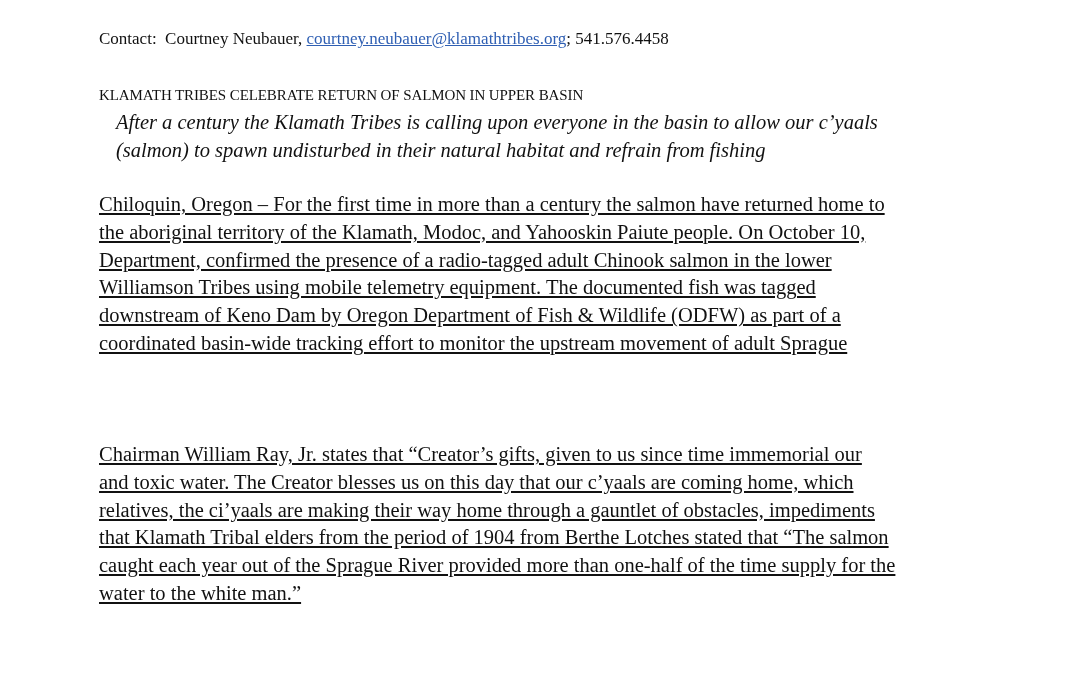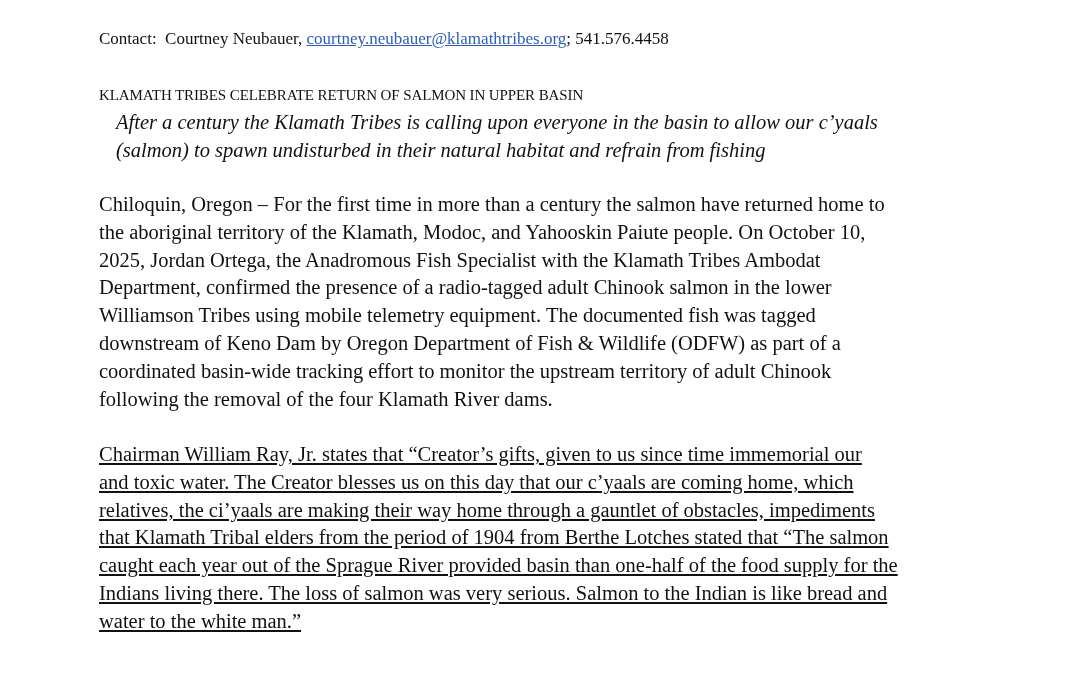--- a/index.html
+++ b/index.html
@@ -54,21 +54,21 @@
     }
     .subhead span { display: block; white-space: nowrap; }
     .para {
       position: absolute;
       left: 0;
       font-size: 20.5px;
       line-height: 27.8px;
       width: 900px;
     }
     .para span { display: block; white-space: nowrap; }
-    .p1 { top: 191px; }
+    .p1 { top: 191px; text-decoration: underline; }
     .p2 { top: 441px; text-decoration: underline; }
   </style>
 </head>
 <body>
 
 <div class="page">
 
   <div class="contact">
     <span>Contact:</span>&nbsp;
     <span>Courtney Neubauer,</span>
@@ -79,31 +79,28 @@
   <div class="headline">KLAMATH TRIBES CELEBRATE RETURN OF SALMON IN UPPER BASIN</div>
 
   <div class="subhead">
     <span>After a century the Klamath Tribes is calling upon everyone in the basin to allow our c’yaals</span>
     <span>(salmon) to spawn undisturbed in their natural habitat and refrain from fishing</span>
   </div>
 
   <div class="para p1">
     <span>Chiloquin, Oregon – For the first time in more than a century the salmon have returned home to</span>
     <span>the aboriginal territory of the Klamath, Modoc, and Yahooskin Paiute people. On October 10,</span>
-    <span>2025, Jordan Ortega, the Anadromous Fish Specialist with the Klamath Tribes Ambodat</span>
     <span>Department, confirmed the presence of a radio-tagged adult Chinook salmon in the lower</span>
     <span>Williamson Tribes using mobile telemetry equipment. The documented fish was tagged</span>
     <span>downstream of Keno Dam by Oregon Department of Fish &amp; Wildlife (ODFW) as part of a</span>
-    <span>coordinated basin-wide tracking effort to monitor the upstream territory of adult Chinook</span>
-    <span>following the removal of the four Klamath River dams.</span>
+    <span>coordinated basin-wide tracking effort to monitor the upstream movement of adult Sprague</span>
   </div>
 
   <div class="para p2">
     <span>Chairman William Ray, Jr. states that “Creator’s gifts, given to us since time immemorial our</span>
     <span>and toxic water. The Creator blesses us on this day that our c’yaals are coming home, which</span>
     <span>relatives, the ci’yaals are making their way home through a gauntlet of obstacles, impediments</span>
     <span>that Klamath Tribal elders from the period of 1904 from Berthe Lotches stated that “The salmon</span>
-    <span>caught each year out of the Sprague River provided basin than one-half of the food supply for the</span>
-    <span>Indians living there. The loss of salmon was very serious. Salmon to the Indian is like bread and</span>
+    <span>caught each year out of the Sprague River provided more than one-half of the time supply for the</span>
     <span>water to the white man.”</span>
   </div>
 
 </div>
 
 </body></html>

